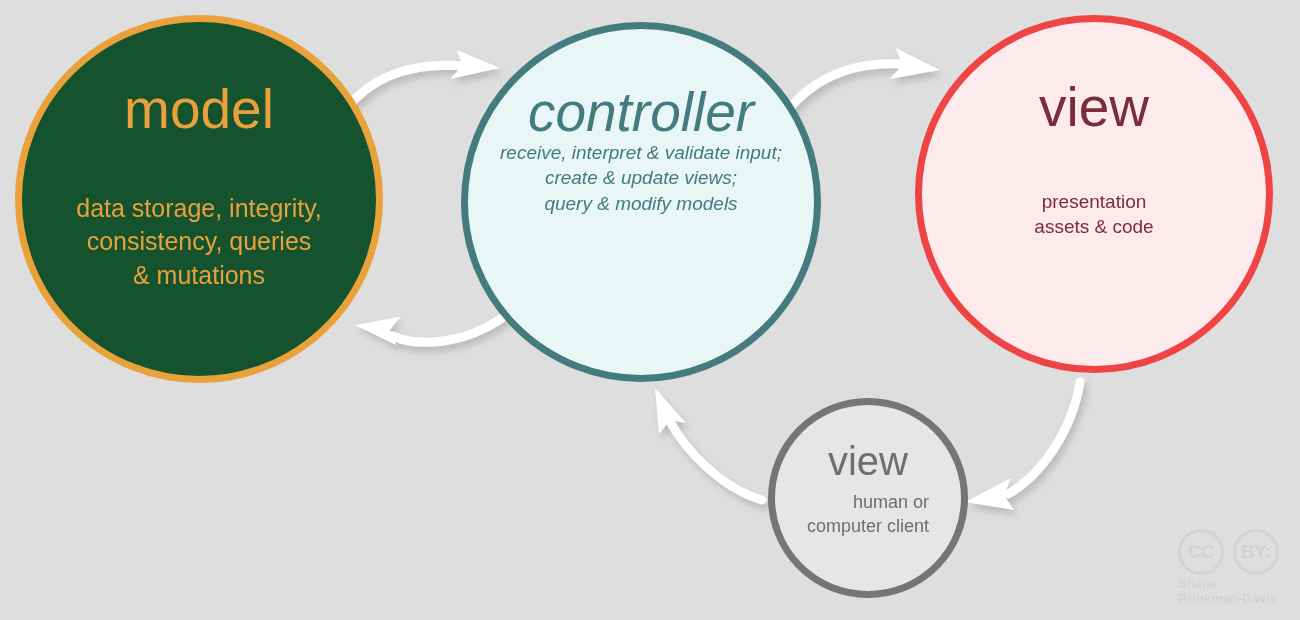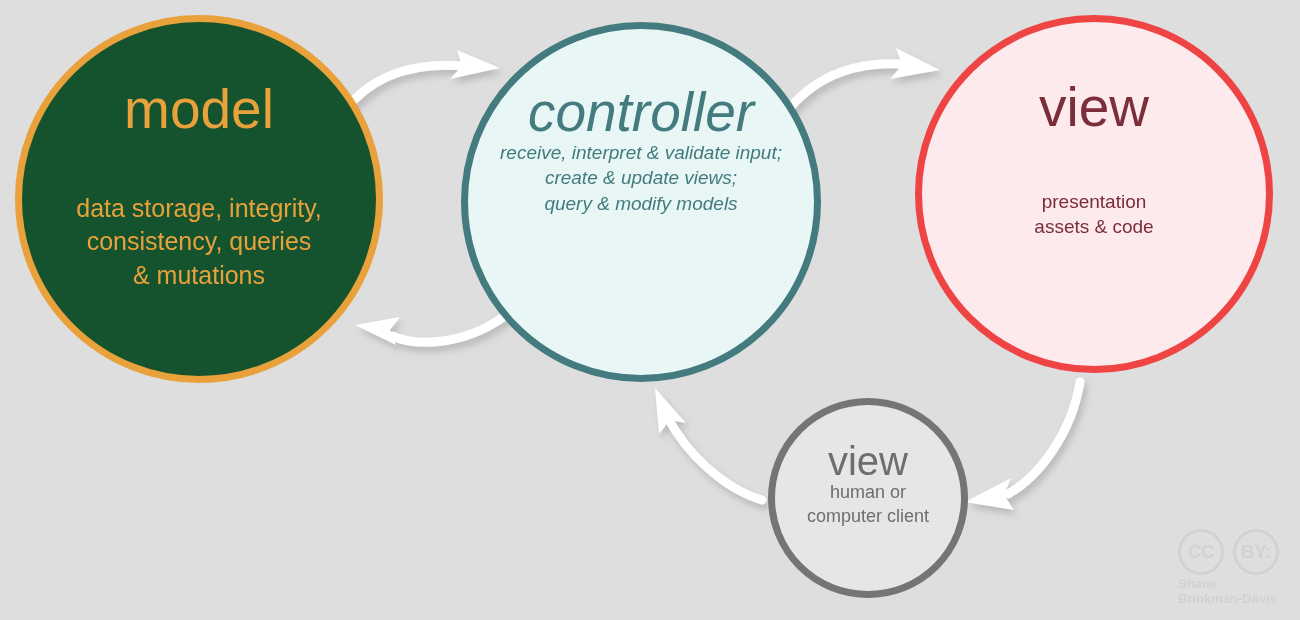--- a/index.html
+++ b/index.html
@@ -116,20 +116,22 @@
     border: 7px solid #757575;
   }
   #node-user .node-title {
     color: #6e6e6e;
     font-size: 40px;
     margin-top: 36px;
   }
   #node-user .node-desc {
     color: #6e6e6e;
     font-size: 18px;
+    margin-top: 10px;
+    text-align: right;
   }
 
   
   #attribution {
     position: absolute;
     left: 1178px;
     top: 529px;
     width: 112px;
     height: 80px;
     z-index: 3;

